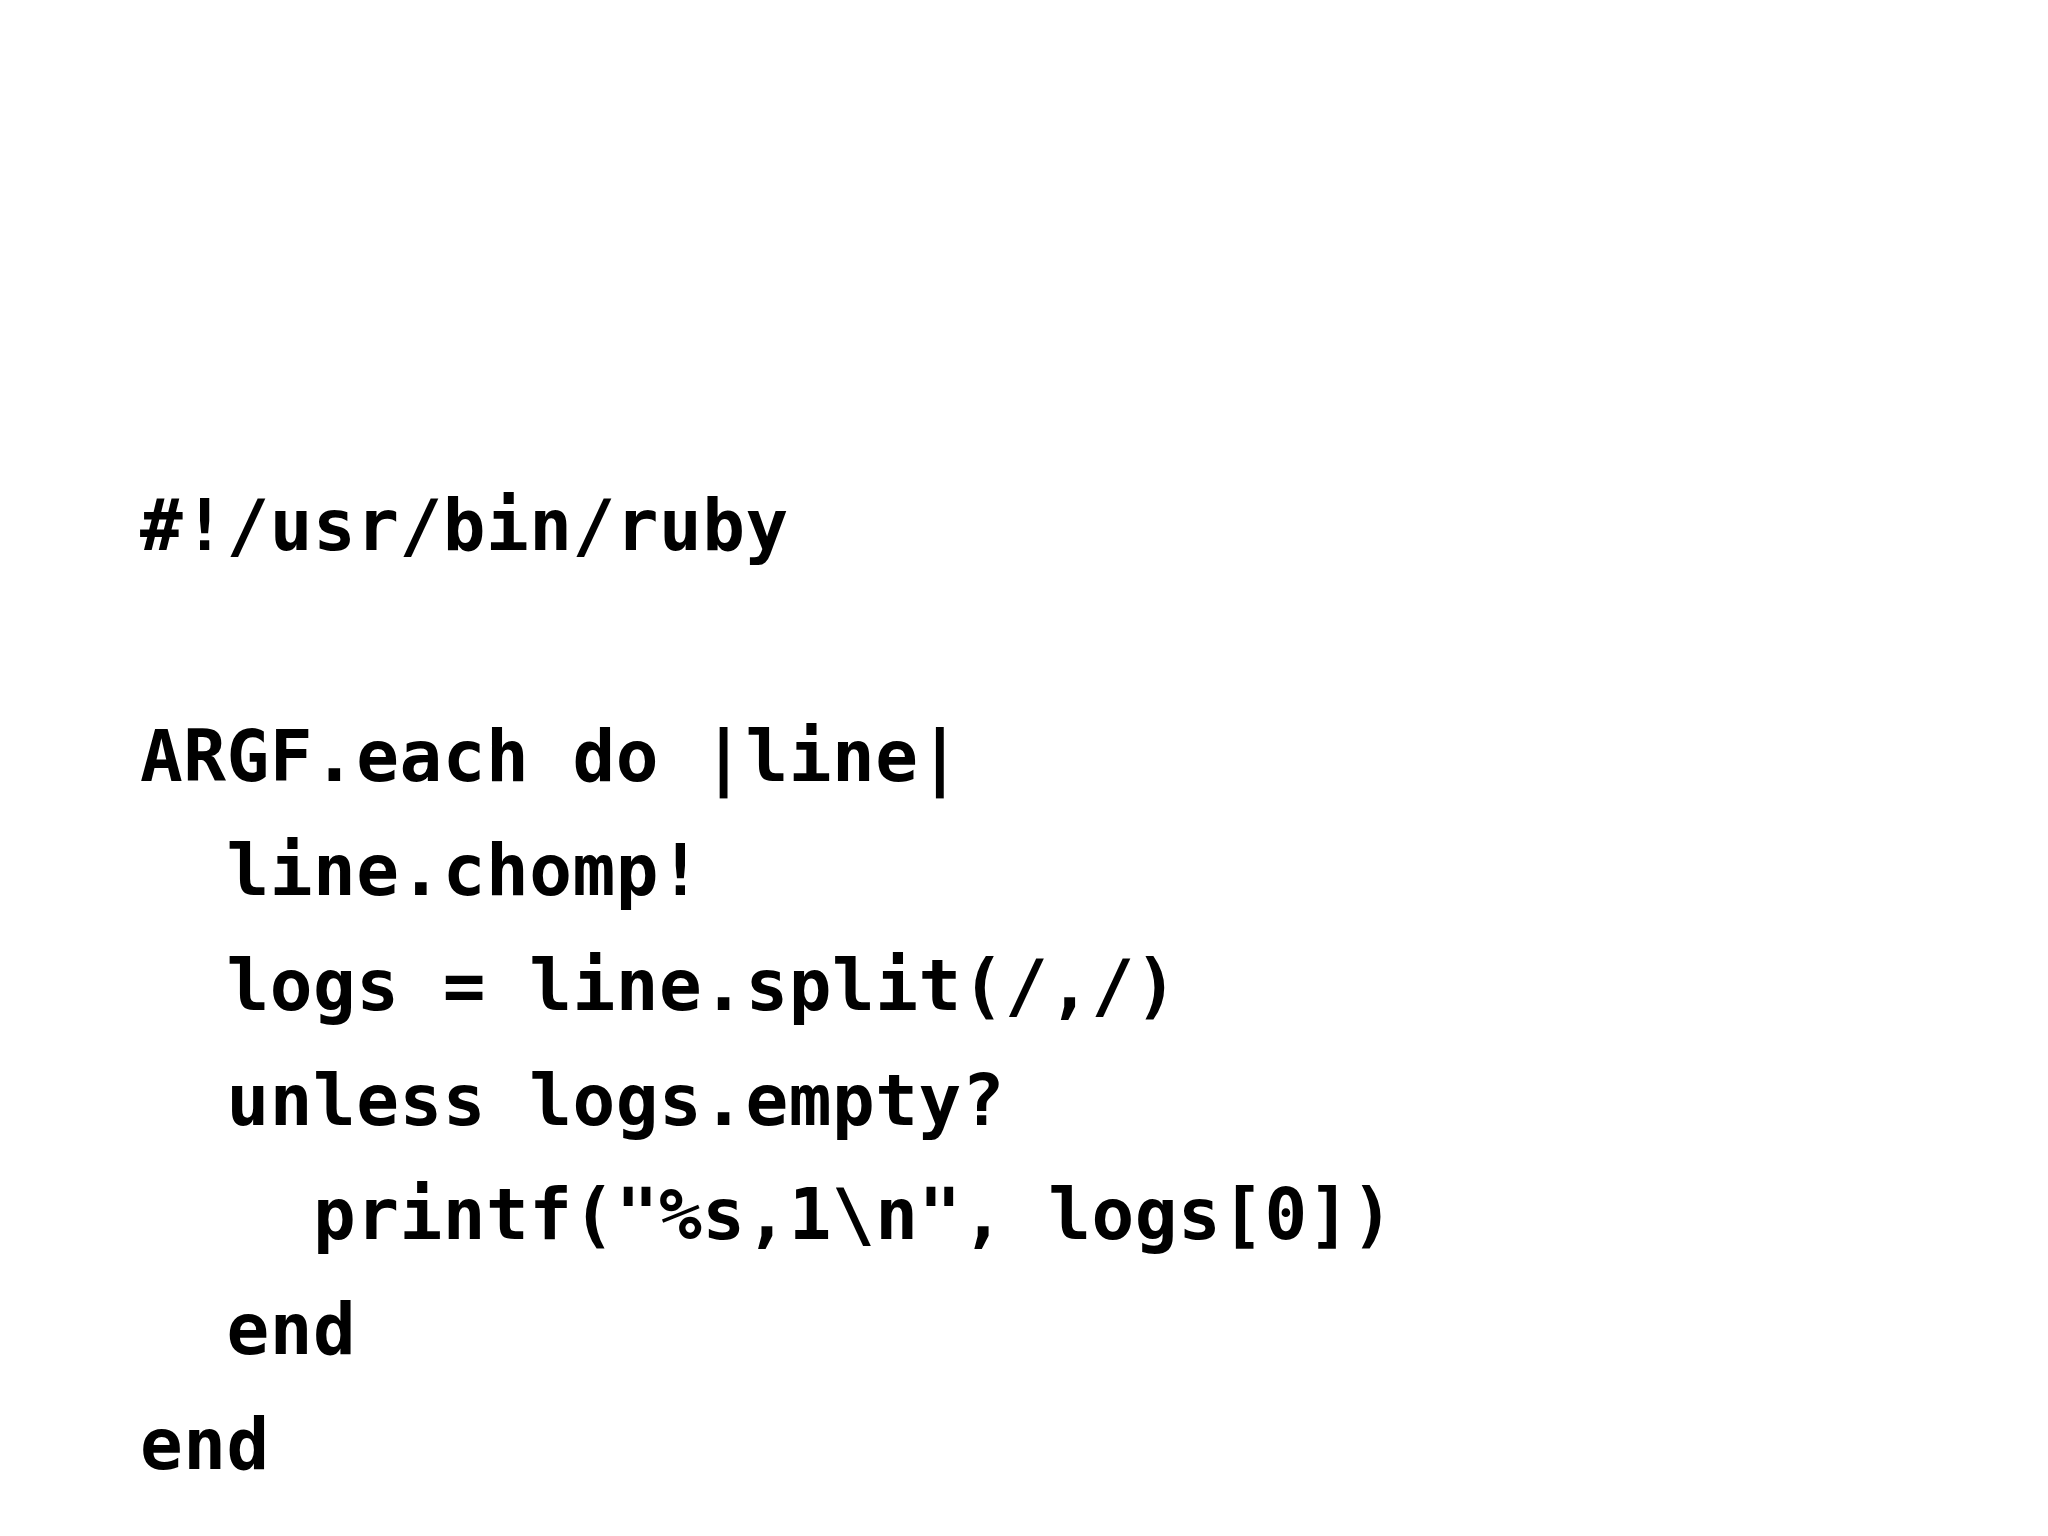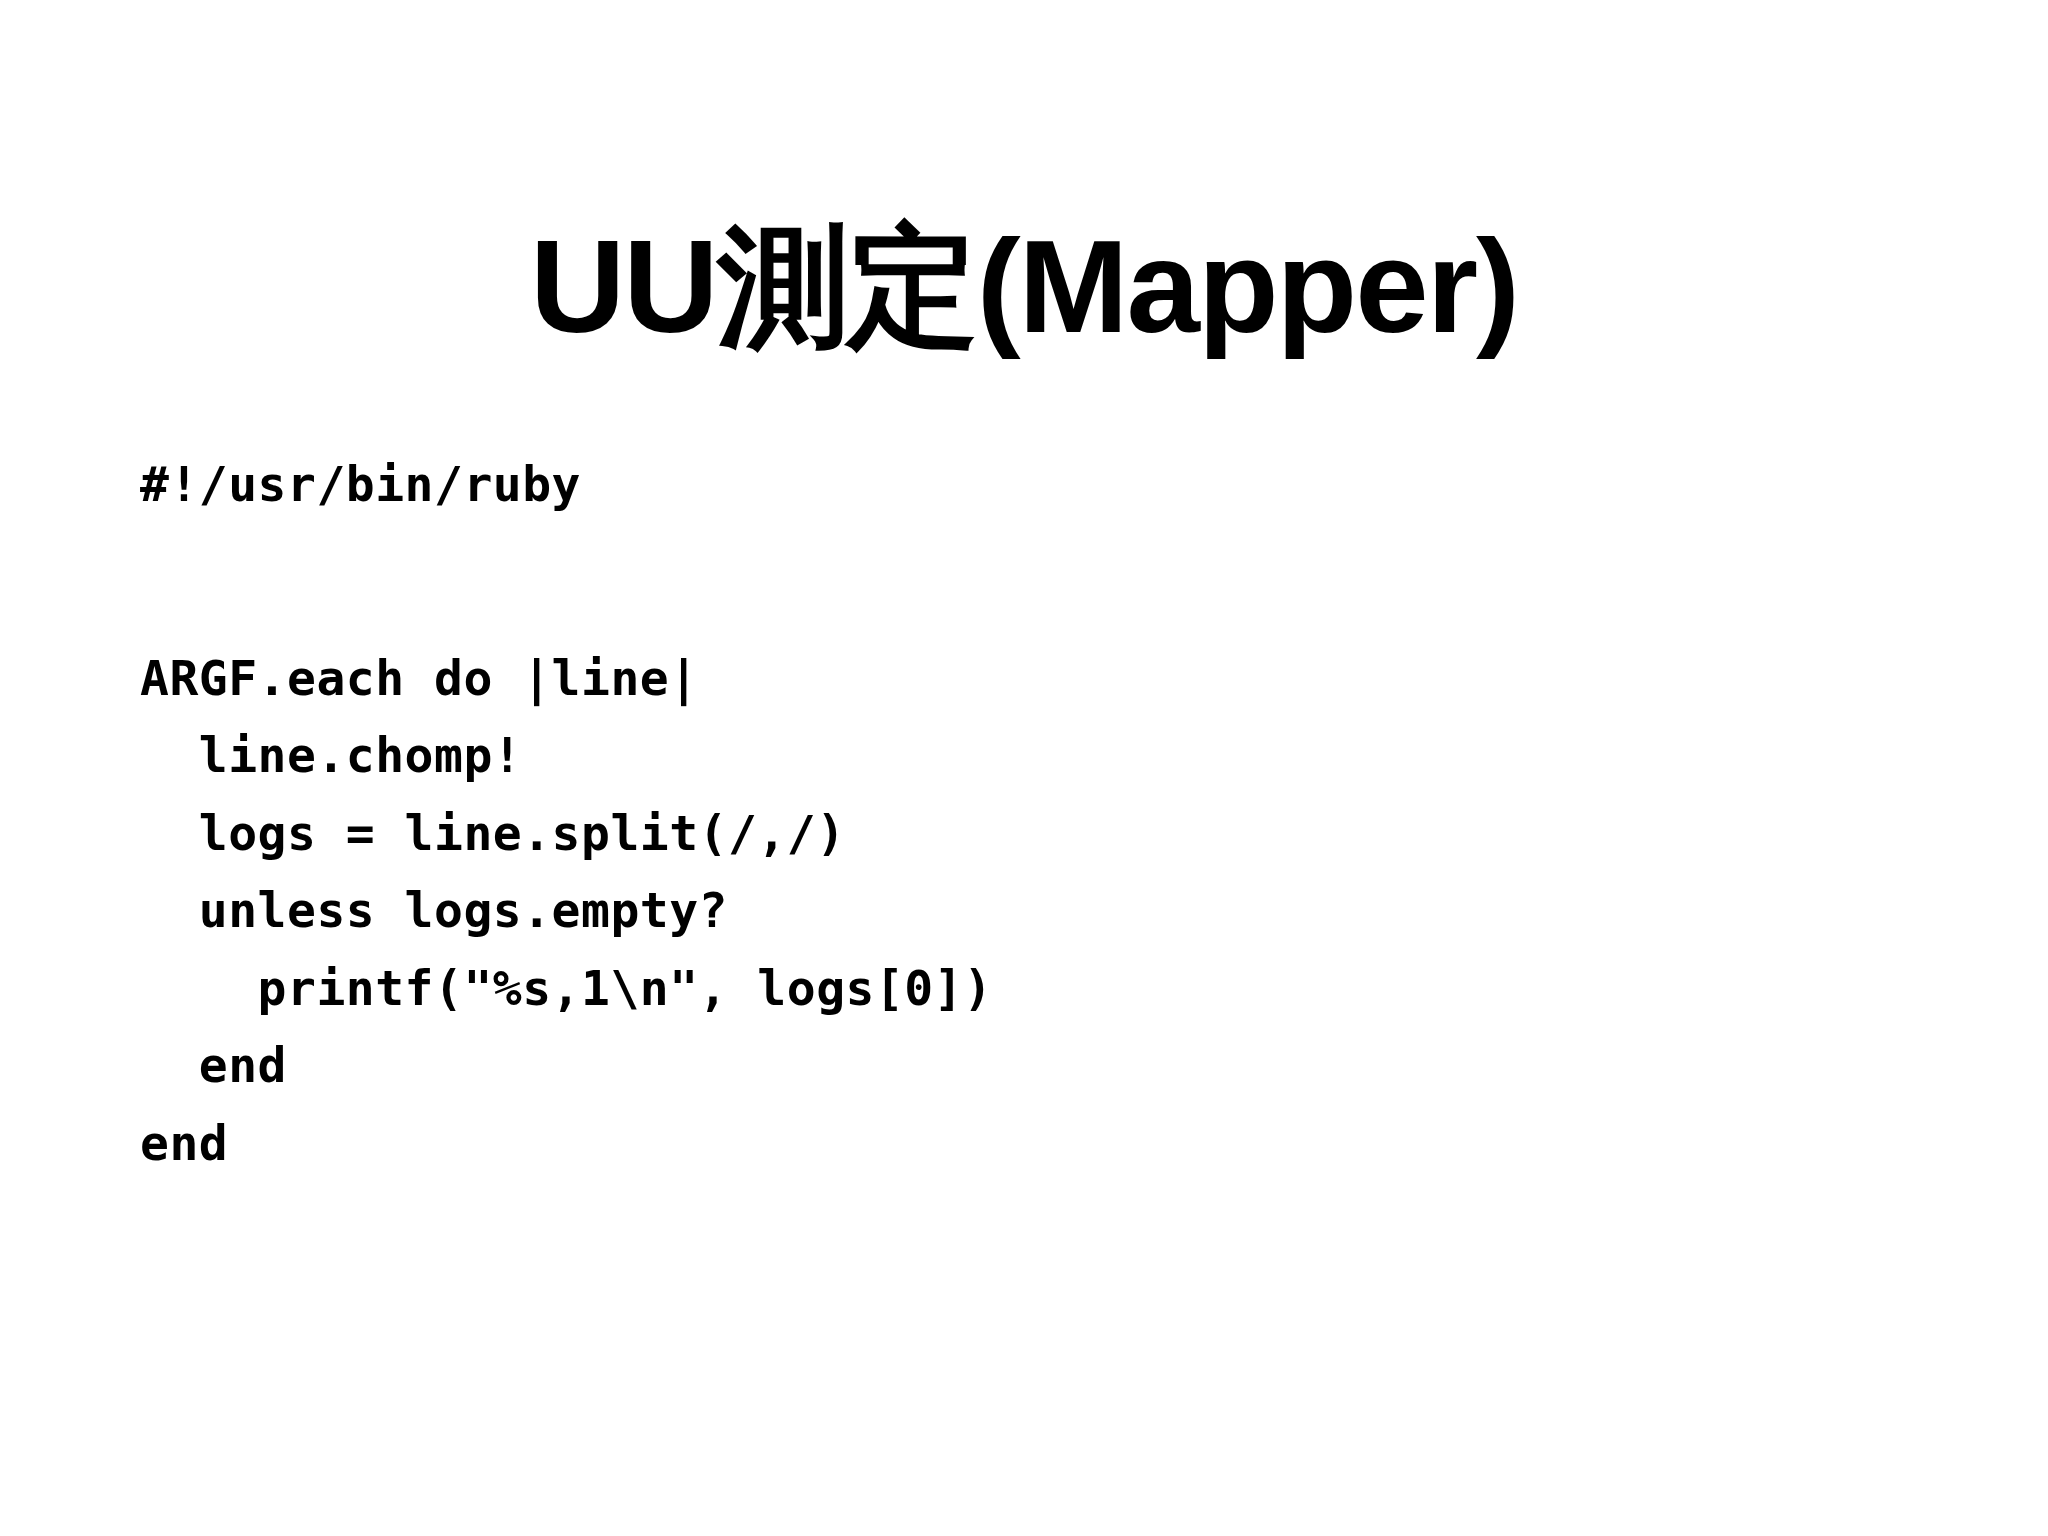--- a/index.html
+++ b/index.html
@@ -39,21 +39,21 @@
     white-space: nowrap;
   }
 
   .code-block {
     position: absolute;
     top: 398px;
     left: 140px;
     width: 1850px;
     font-family: "Liberation Mono", "DejaVu Sans Mono", monospace;
     font-weight: bold;
-    font-size: 48px;
+    font-size: 71px;
     line-height: 1.615;
     color: #000000;
     white-space: pre;
     letter-spacing: 0.5px;
     tab-size: 2;
   }
 
   .code-line {
     display: block;
     min-height: 1em;
@@ -62,17 +62,16 @@
 
   .code-line.blank {
     height: 116px;
   }
 </style>
 </head>
 <body>
 
 <div class="slide">
 
-  <h1 class="slide-title">UU測定(Mapper)</h1>
 
   <pre class="code-block"><code><span class="code-line">#!/usr/bin/ruby</span><span class="code-line blank"></span><span class="code-line">ARGF.each do |line|</span><span class="code-line">  line.chomp!</span><span class="code-line">  logs = line.split(/,/)</span><span class="code-line">  unless logs.empty?</span><span class="code-line">    printf("%s,1\n", logs[0])</span><span class="code-line">  end</span><span class="code-line">end</span></code></pre>
 
 </div>
 
 </body></html>

